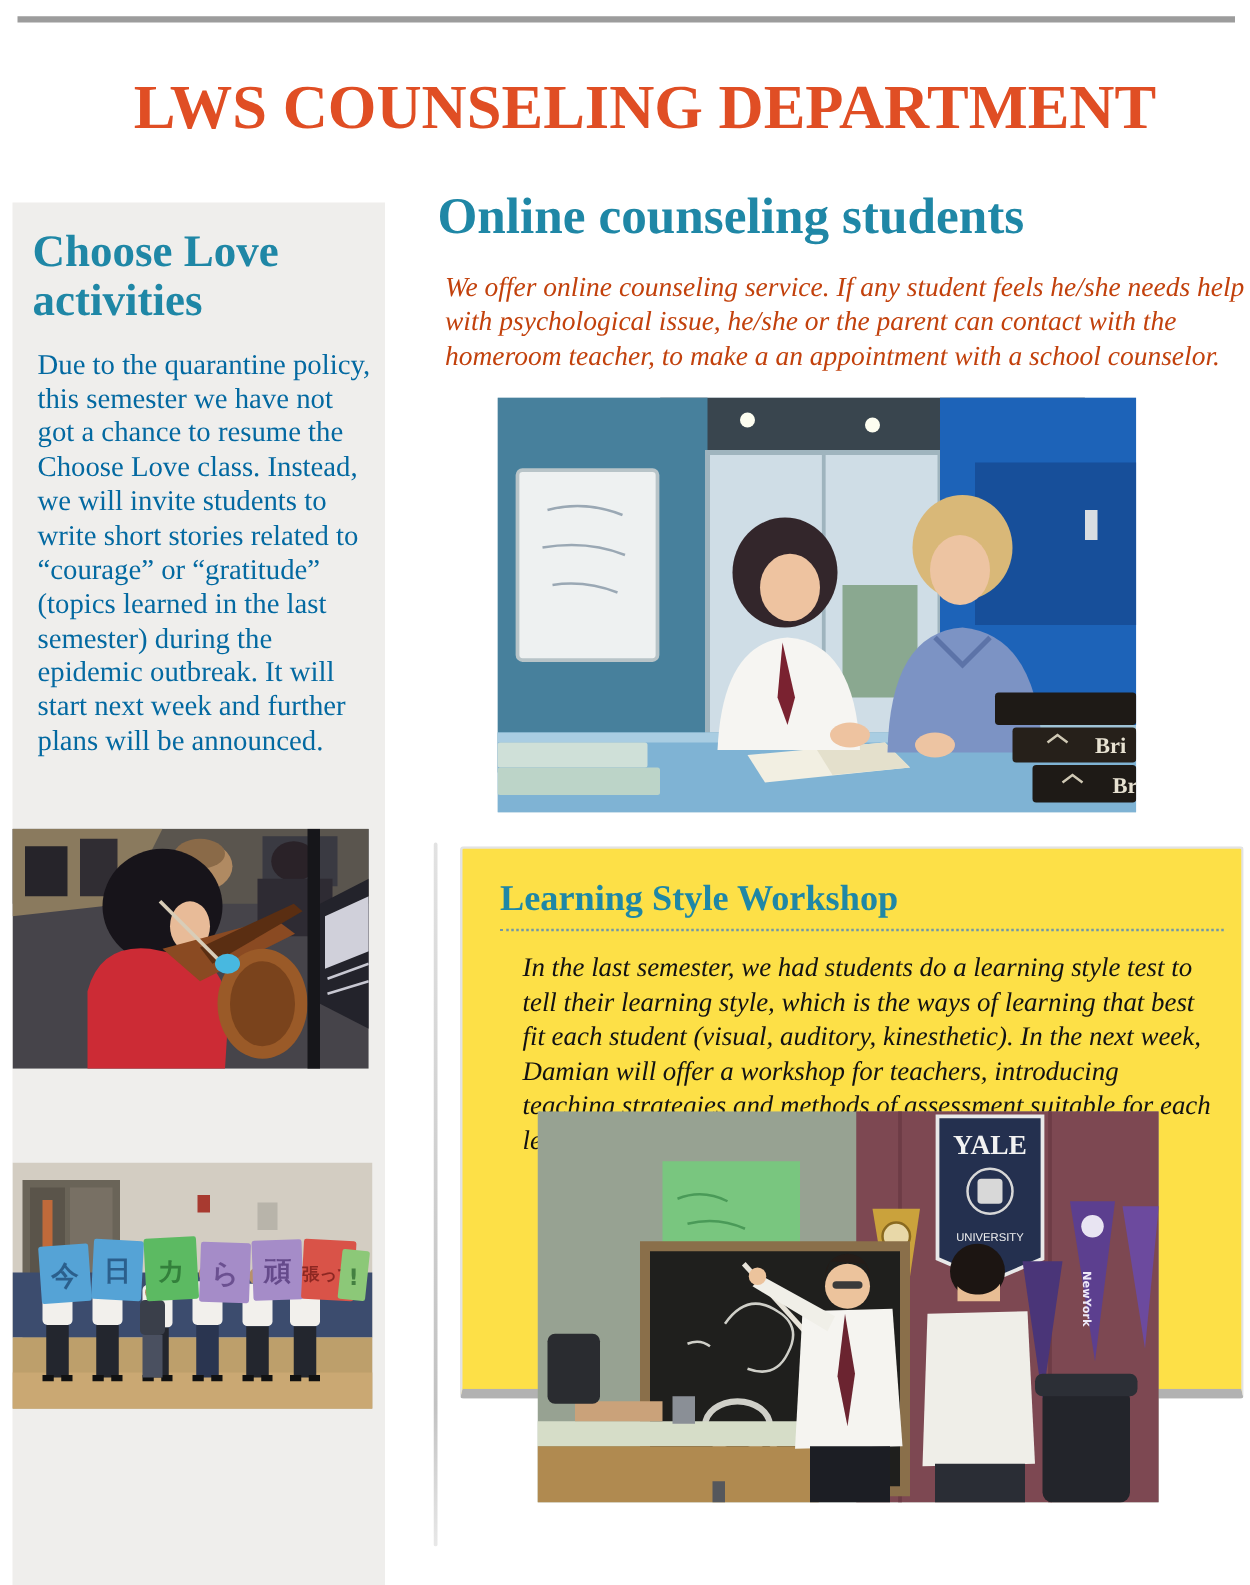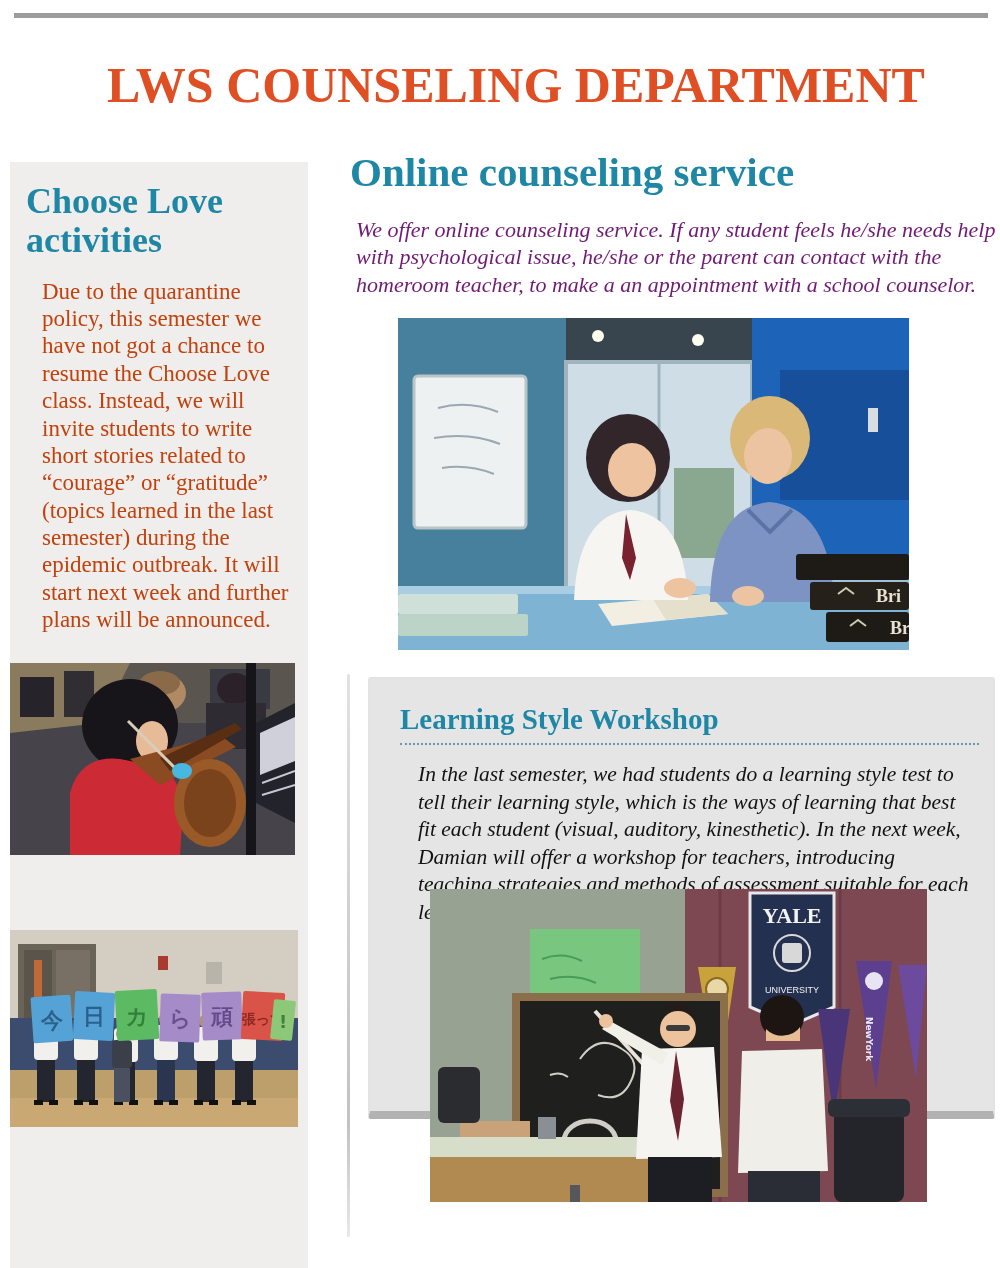--- a/index.html
+++ b/index.html
@@ -25,48 +25,48 @@
   .sidebar{
     position:absolute;left:10px;top:162px;width:298px;height:1106px;
     background:#efeeec;
   }
   .sidebar-heading{
     margin:20px 12px 18px 16px;
     font-size:36px;font-weight:bold;line-height:1.08;
     color:#1f87a6;
   }
   .sidebar-paragraph{
-    margin:18px 10px 0 32px;
-    font-size:23px;line-height:1.19;color:#c2410c;
+    margin:18px 10px 0 20px;
+    font-size:23px;line-height:1.19;color:#0369a1;
   }
   .sidebar-photo-1{position:absolute;left:0;top:501px;width:285px;height:192px;}
   .sidebar-photo-2{position:absolute;left:0;top:768px;width:288px;height:197px;}
   .sidebar-photo-1 svg,.sidebar-photo-2 svg{display:block;width:100%;height:100%;}
   
   .online-heading{
     position:absolute;left:350px;top:148px;margin:0;
     font-size:41px;font-weight:bold;color:#1f87a6;
   }
   .online-paragraph{
     position:absolute;left:356px;top:216px;width:640px;margin:0;
-    font-style:italic;font-size:22px;line-height:1.24;color:#701a75;
+    font-style:italic;font-size:22px;line-height:1.24;color:#c2410c;
   }
   .counseling-photo{
     position:absolute;left:398px;top:318px;width:511px;height:332px;
   }
   .counseling-photo svg{display:block;width:100%;height:100%;}
   
   .card-shadow-line{
     position:absolute;left:347px;top:674px;width:3px;height:563px;
     background:linear-gradient(to bottom,#e2e2e2,#c2c2c2 80%,#e8e8e8);
     border-radius:2px;
   }
   .workshop-card{
     position:absolute;left:368px;top:677px;width:627px;height:442px;
-    background:#e5e5e5;
+    background:#fde047;
     border:2px solid #e3e3e3;
     border-bottom:8px solid #b2b2b2;
     border-radius:3px;
     box-sizing:border-box;
   }
   .workshop-heading{
     margin:24px 14px 0 30px;
     padding-bottom:7px;
     font-size:29px;font-weight:bold;color:#1f87a6;
     border-bottom:2px dotted #7296a8;
@@ -196,21 +196,21 @@
           <text x="212" y="94" fill="rgba(50,20,90,0.55)">頑</text>
           <rect x="232" y="62" width="42" height="48" rx="2" fill="#d95348" transform="rotate(3 253 86)"></rect>
           <text x="253" y="94" font-size="14" fill="rgba(90,10,10,0.6)">張って</text>
           <rect x="262" y="70" width="22" height="40" rx="2" fill="#8cc878" transform="rotate(6 273 90)"></rect>
           <text x="273" y="98" font-size="18" fill="rgba(10,70,20,0.55)">!</text>
         </g>
       </svg>
     </div>
   </div>
 
-  <h2 class="online-heading">Online counseling service</h2>
+  <h2 class="online-heading">Online counseling students</h2>
   <p class="online-paragraph">We offer online counseling service. If any student feels he/she needs help with psychological issue, he/she or the parent can contact with the homeroom teacher, to make a an appointment with a school counselor.</p>
 
   <div class="counseling-photo">
     <svg viewBox="0 0 511 332" preserveAspectRatio="none">
       <rect width="511" height="332" fill="#9fc3d6"></rect>
       <rect x="0" y="0" width="511" height="44" fill="#f2f4f5"></rect>
       <polygon points="130,0 470,0 440,58 165,52" fill="#39454e"></polygon>
       <circle cx="200" cy="18" r="6" fill="#fdfdf0"></circle>
       <circle cx="300" cy="22" r="6" fill="#fdfdf0"></circle>
       <circle cx="400" cy="20" r="6" fill="#fdfdf0"></circle>

